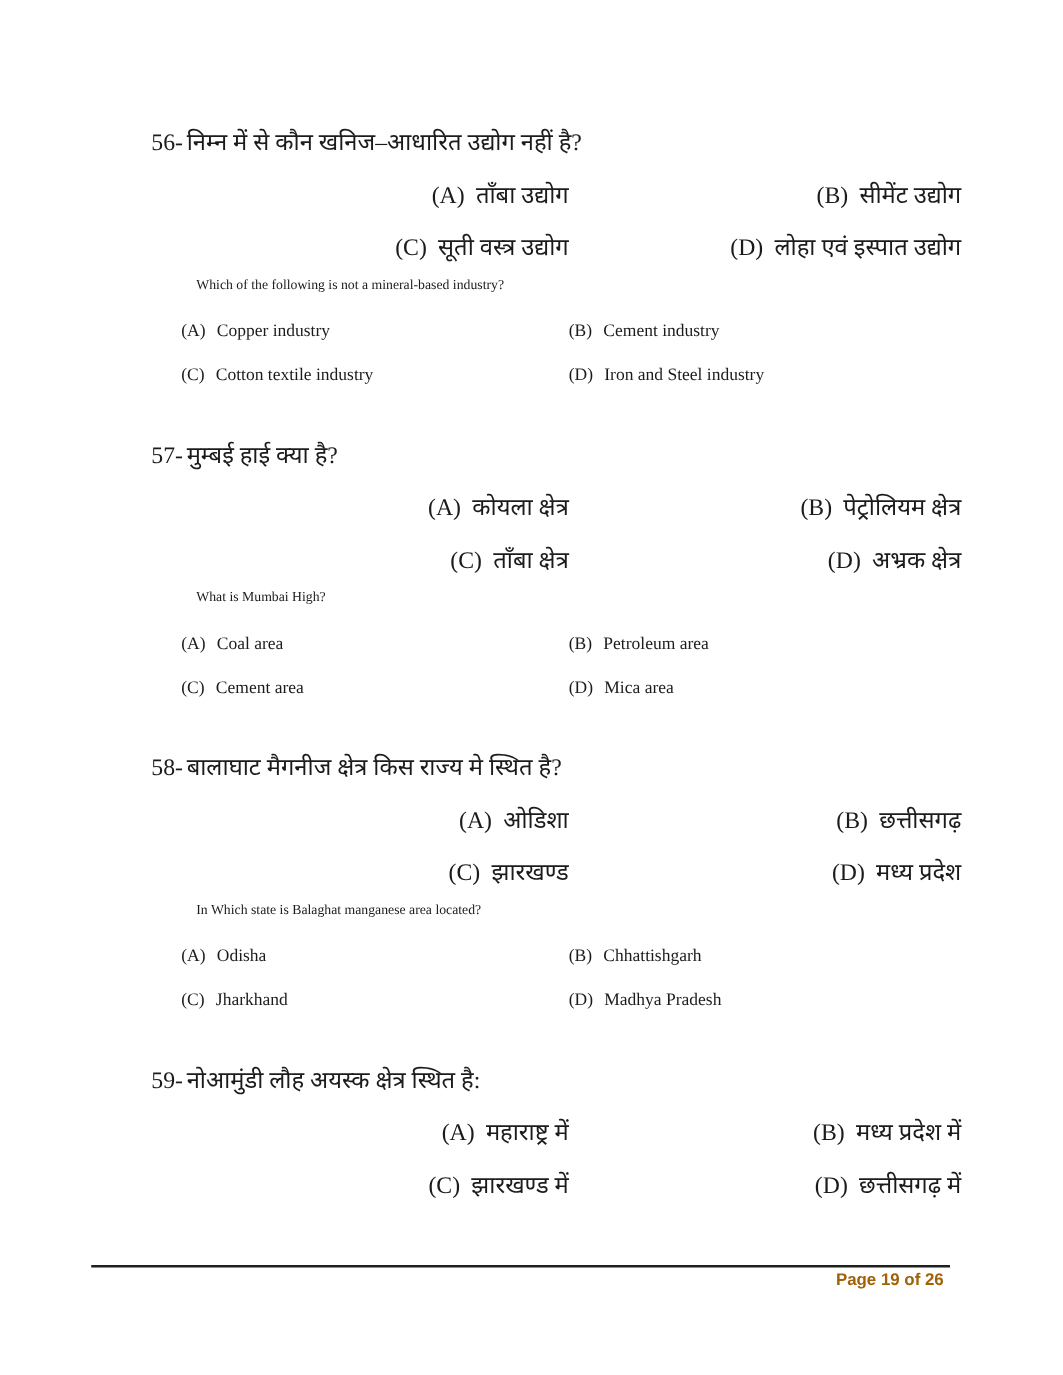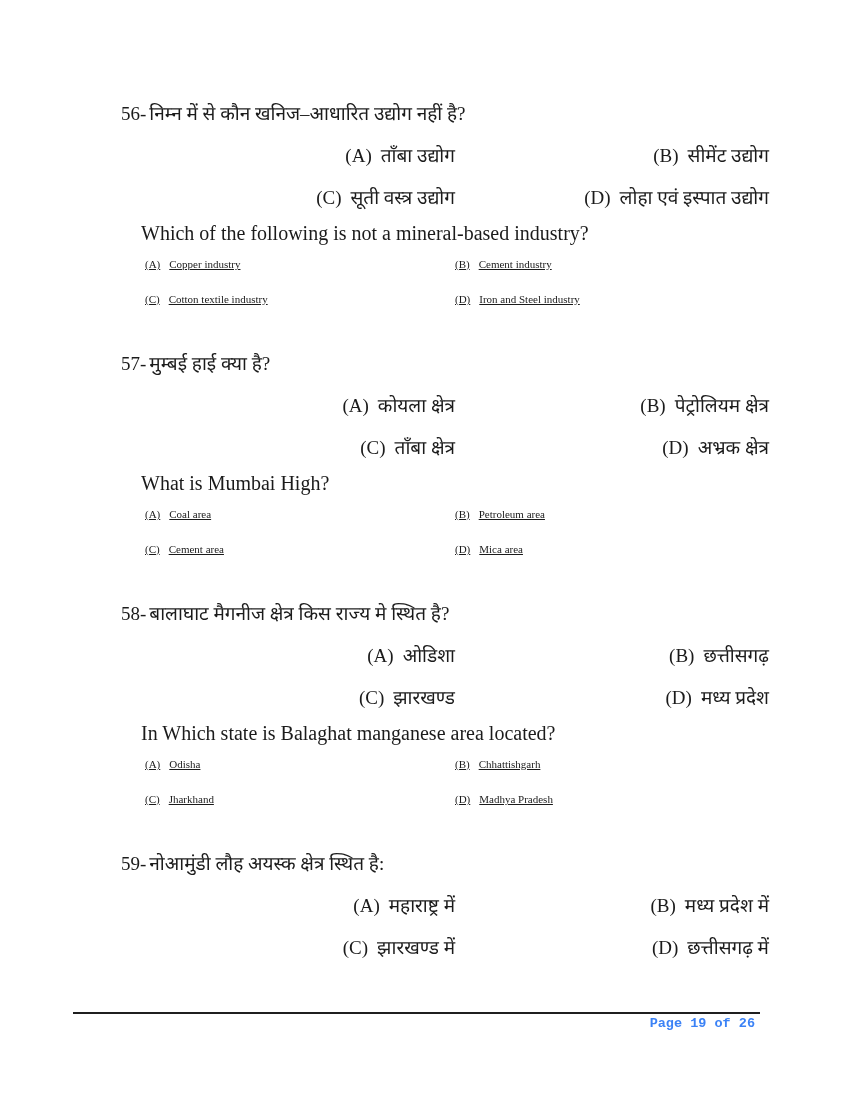--- a/index.html
+++ b/index.html
@@ -33,48 +33,47 @@
     grid-template-columns: 310px 1fr;
     margin-left: 24px;
   }
   .hindi-opts {
     grid-template-rows: 42px 38px;
     font-size: 19px;
     text-align: right;
   }
   .eng-opts {
     grid-template-rows: 35px 22px;
-    font-size: 11px;
-    text-decoration: underline;
+    font-size: 14px;
   }
   .row-q-english {
     height: 36px;
-    font-size: 20px;
-    margin-left: 20px;
+    font-size: 11px;
+    margin-left: 36px;
     white-space: nowrap;
   }
   .opt { white-space: nowrap; }
   .opt-label { margin-right: 9px; }
   .footer-rule {
     position: absolute;
     left: 73px;
     top: 1012px;
     width: 687px;
     border-top: 2px solid #1f1f1f;
   }
   .footer-text {
     position: absolute;
     left: 73px;
     top: 1016px;
     width: 682px;
     text-align: right;
-    font-family: Liberation Mono, monospace;
+    font-family: Liberation Sans, sans-serif;
     font-weight: bold;
     font-size: 13.5px;
-    color: #3b82f6;
+    color: #a16207;
   }
 </style>
 </head>
 <body>
 
 <div class="content">
 
   <div class="question">
     <div class="row-q-hindi"><span class="qnum">56-</span><span>निम्न में से कौन खनिज–आधारित उद्योग नहीं है?</span></div>
     <div class="opt-grid hindi-opts">

